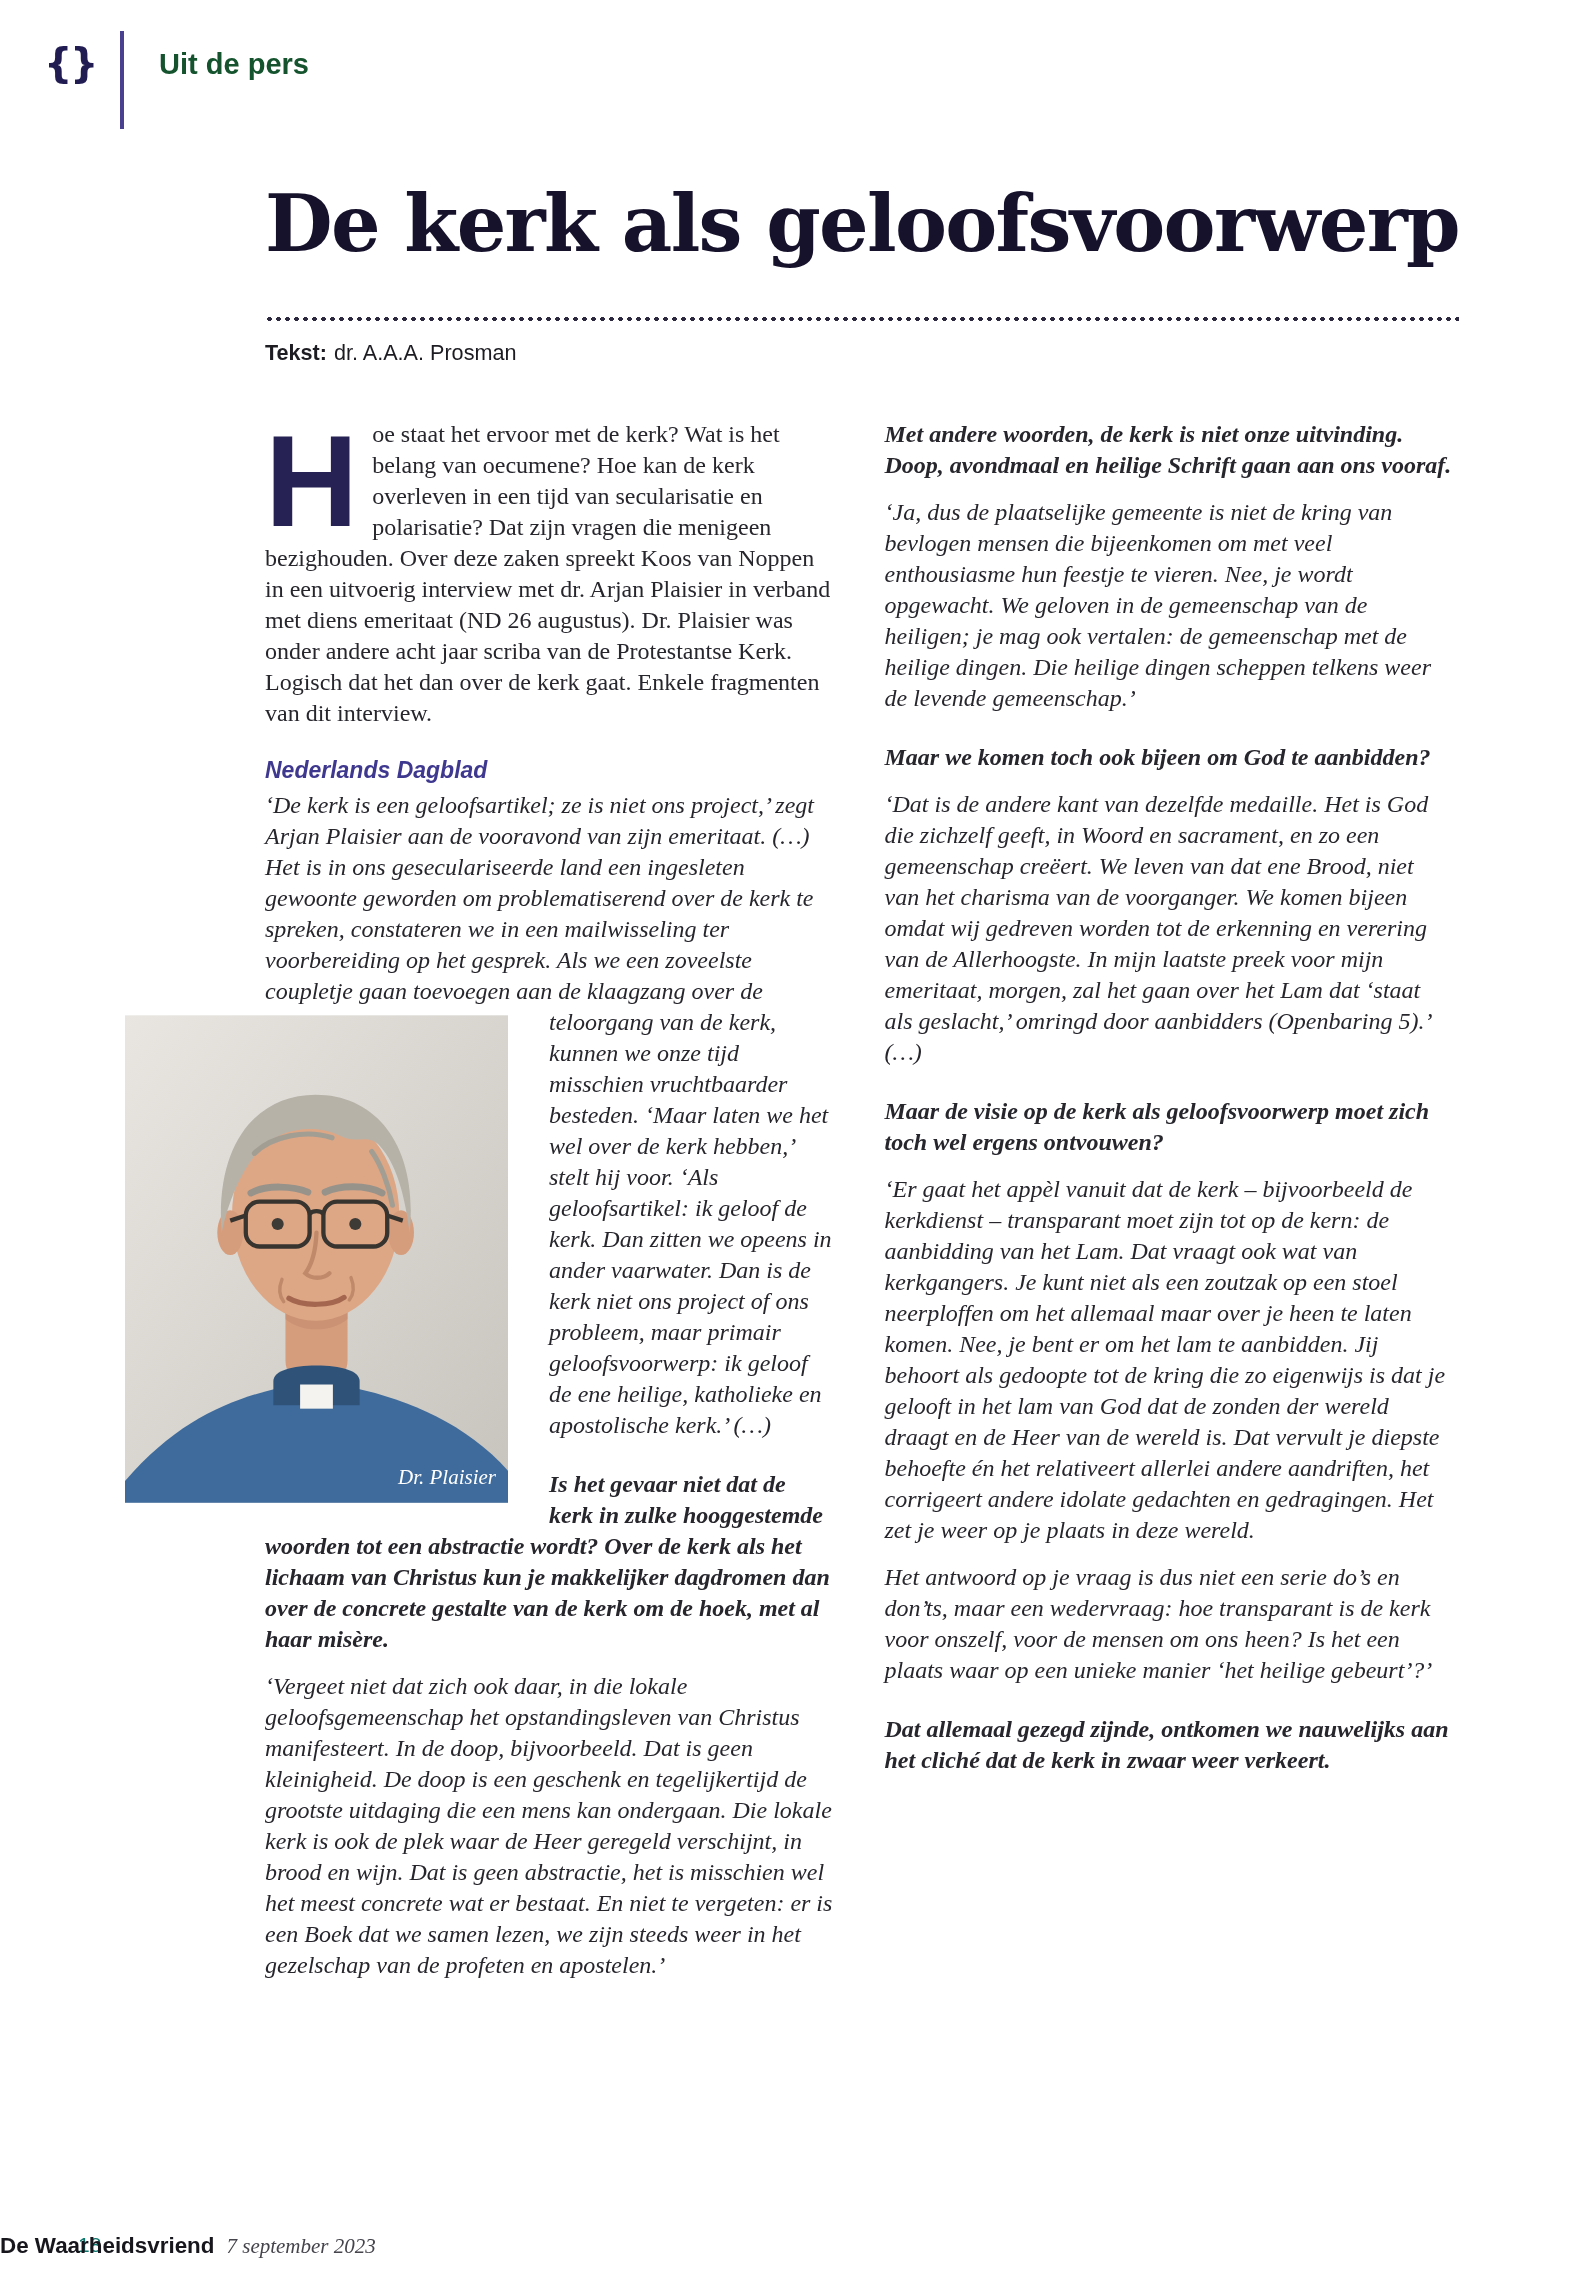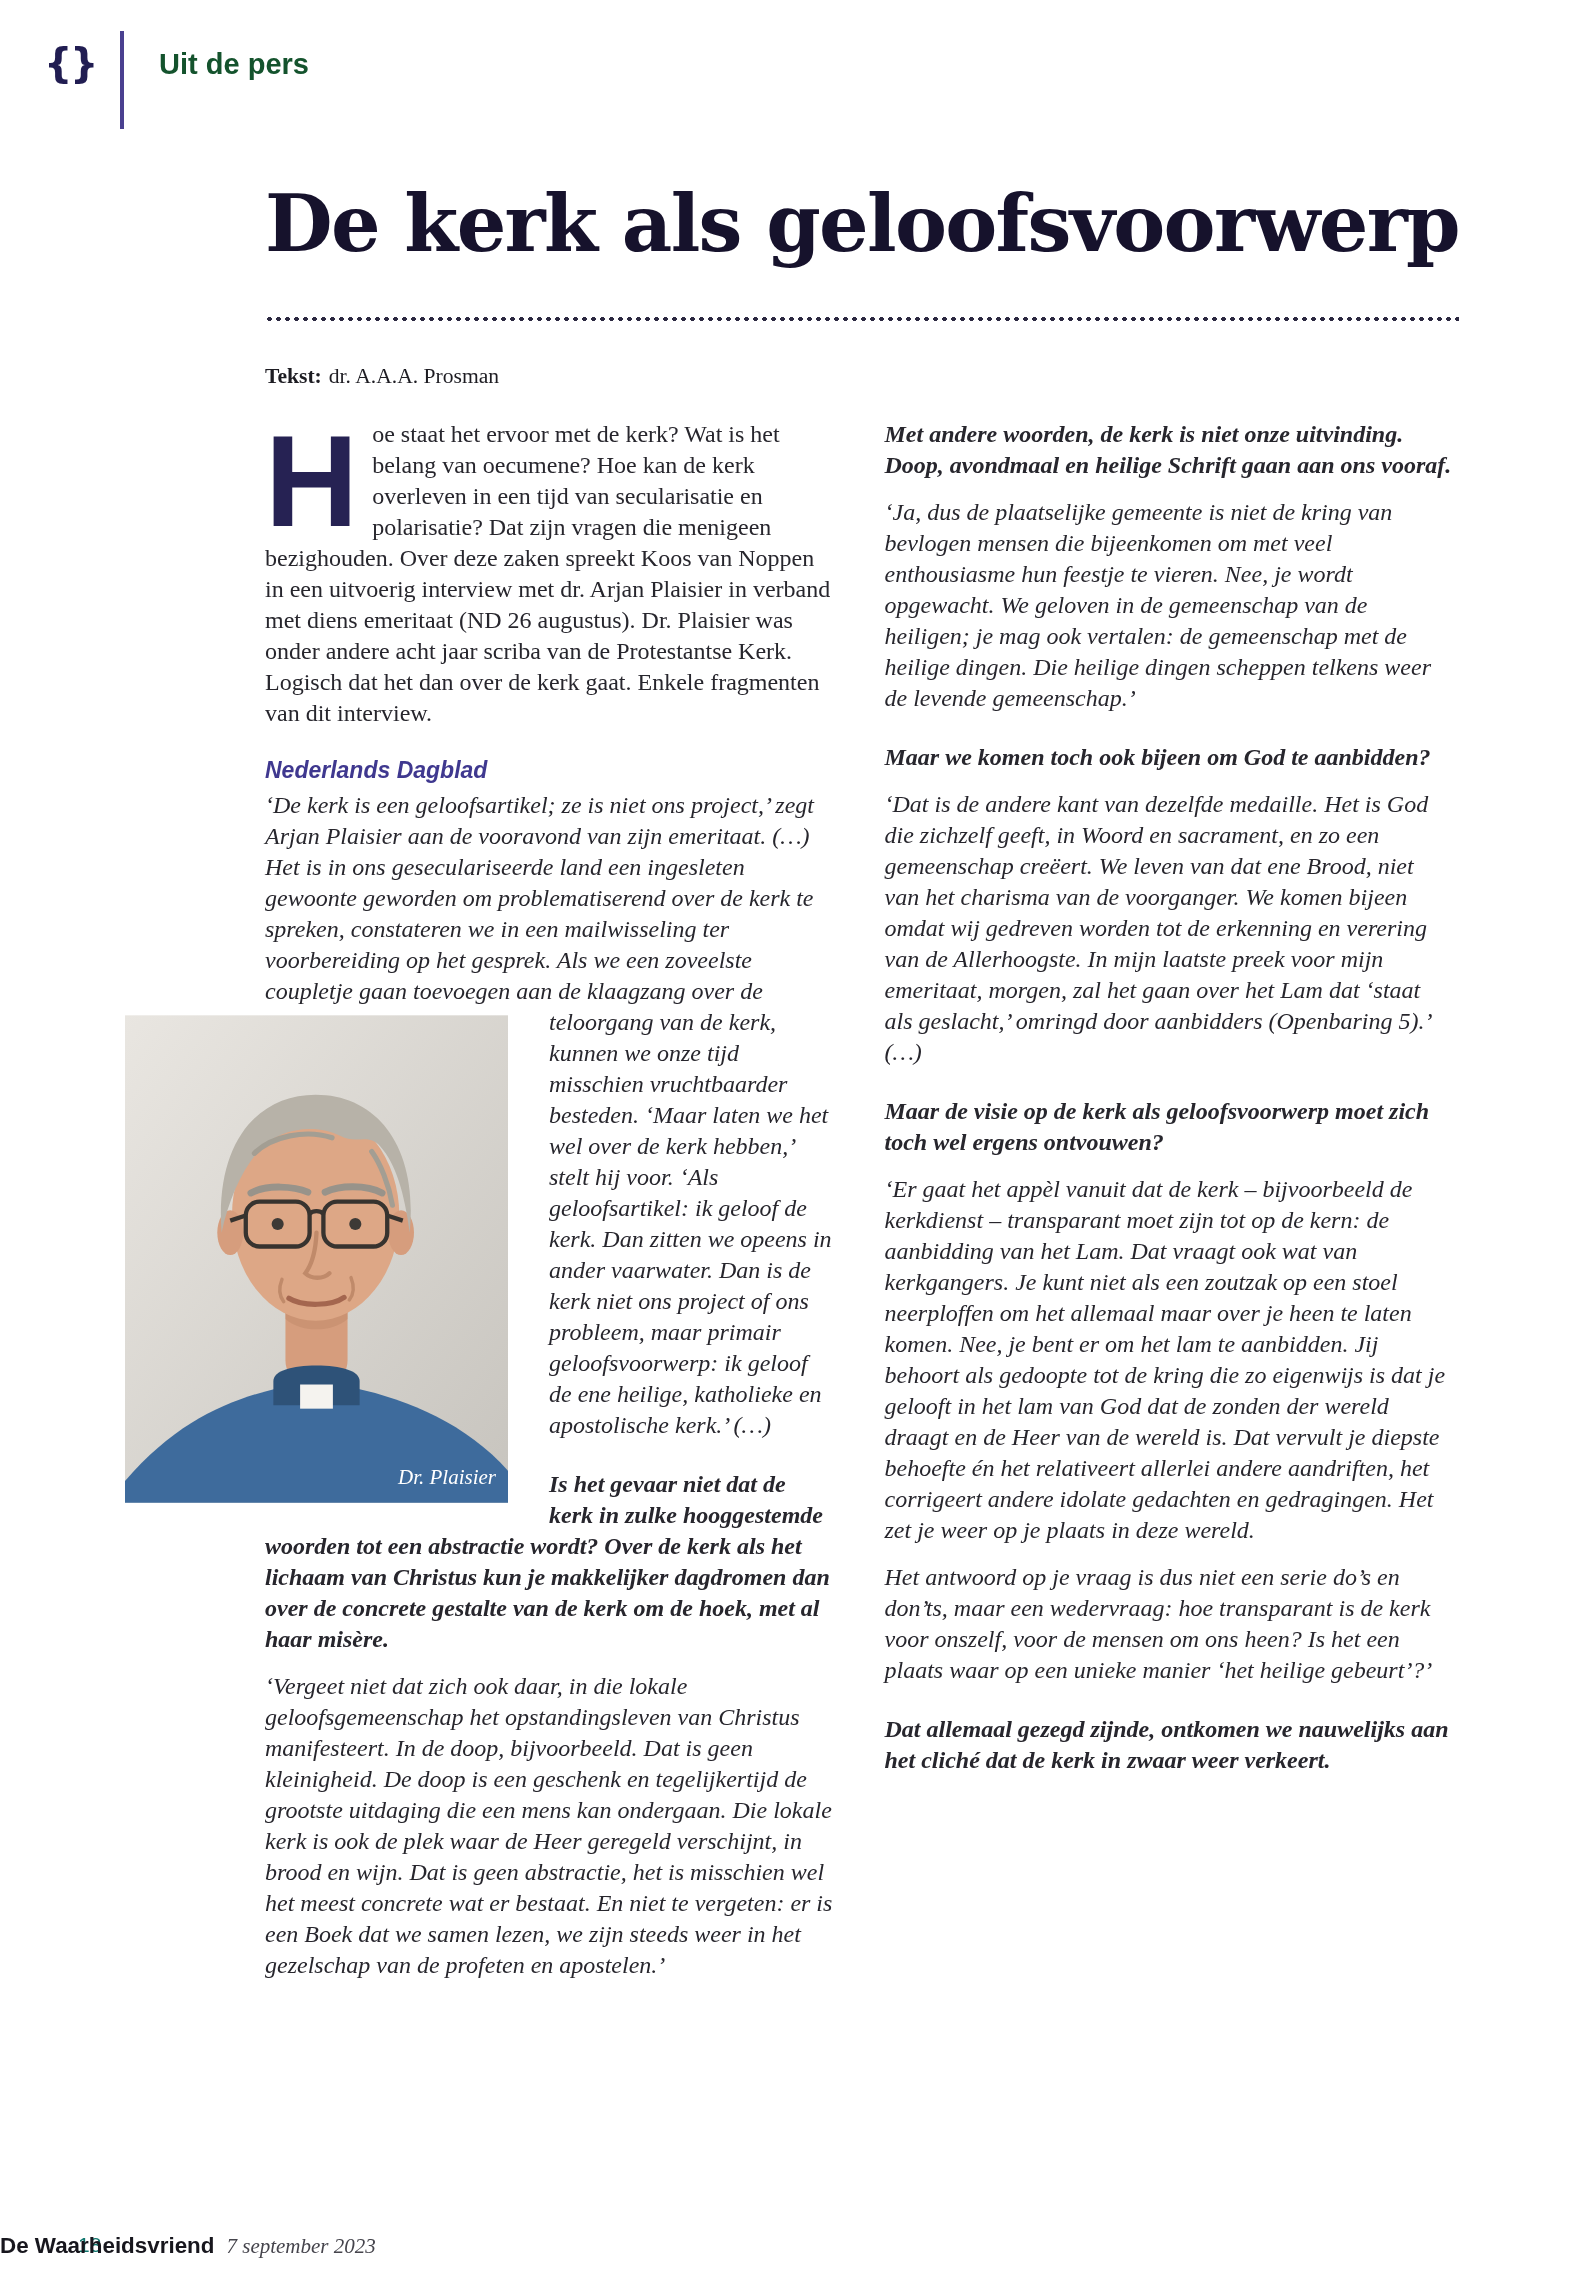--- a/index.html
+++ b/index.html
@@ -11,21 +11,21 @@
   .hdr { position:absolute; left:44px; top:31px; display:flex; align-items:flex-start; }
   .brace { font-family:"DejaVu Sans", sans-serif; font-weight:bold; font-size:40px; letter-spacing:-2.6px; color:#211d52; line-height:1; padding-top:12px; }
   .vrule { width:4.3px; height:98px; background:#4a4090; margin:0 35px 0 24px; }
   .kicker { font-family:"Liberation Sans", sans-serif; font-weight:bold; font-size:29px; color:#14532d; padding-top:17.3px; }
 
   
   .title { position:absolute; left:265px; top:181px; font-family:"DejaVu Serif", serif; font-weight:bold; font-size:78px; line-height:1.1; color:#16122c; letter-spacing:-1.7px; white-space:nowrap; }
   .dotted { position:absolute; left:265px; top:316px; width:1194px; height:6px;
             background-image:radial-gradient(circle, #2b2840 2.1px, transparent 2.5px);
             background-size:9px 6px; background-repeat:repeat-x; }
-  .byline { position:absolute; left:265px; top:364px; font-family:Liberation Serif, serif; font-size:21.6px; color:#1d1c22; }
+  .byline { position:absolute; left:265px; top:340px; font-family:Liberation Sans, sans-serif; font-size:21.6px; color:#1d1c22; }
   .byline .lbl { font-weight:bold; margin-right:7px; }
 
   
   .cols { position:absolute; left:265px; top:419px; width:1187px; display:flex; gap:52px; }
   .col { width:568px; font-size:24px; line-height:31px; }
 
   .intro { font-style:normal; }
   .dropcap { float:left; font-family:"Liberation Sans", sans-serif; font-weight:bold; font-size:129px; line-height:121px; color:#262253; padding:1.7px 14px 0 0; }
 
   .src-head { font-family:"Liberation Sans", sans-serif; font-weight:bold; font-style:italic; font-size:23px; color:#3f388f; margin-top:26px; margin-bottom:3.5px; clear:left; }

